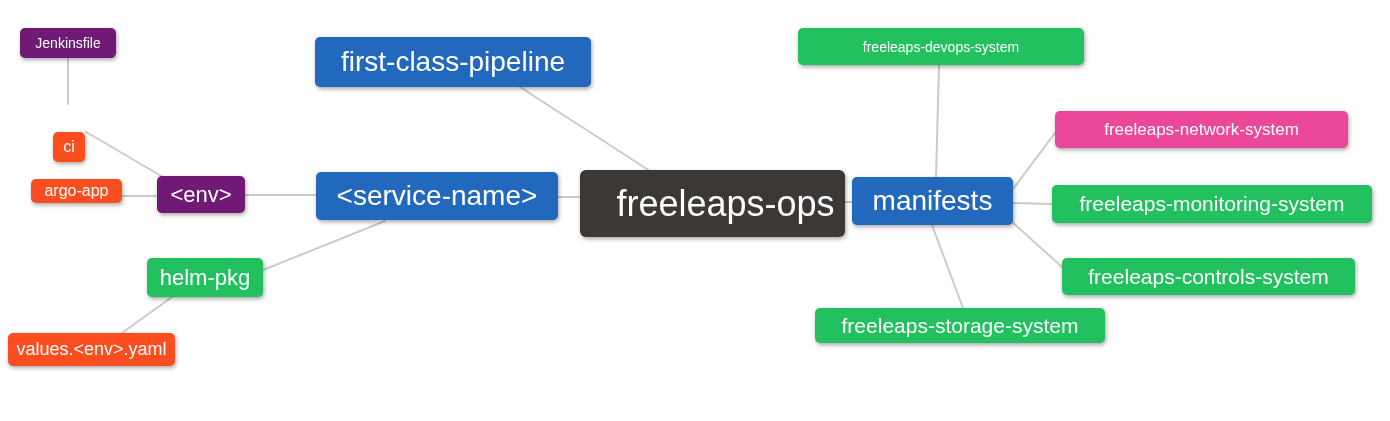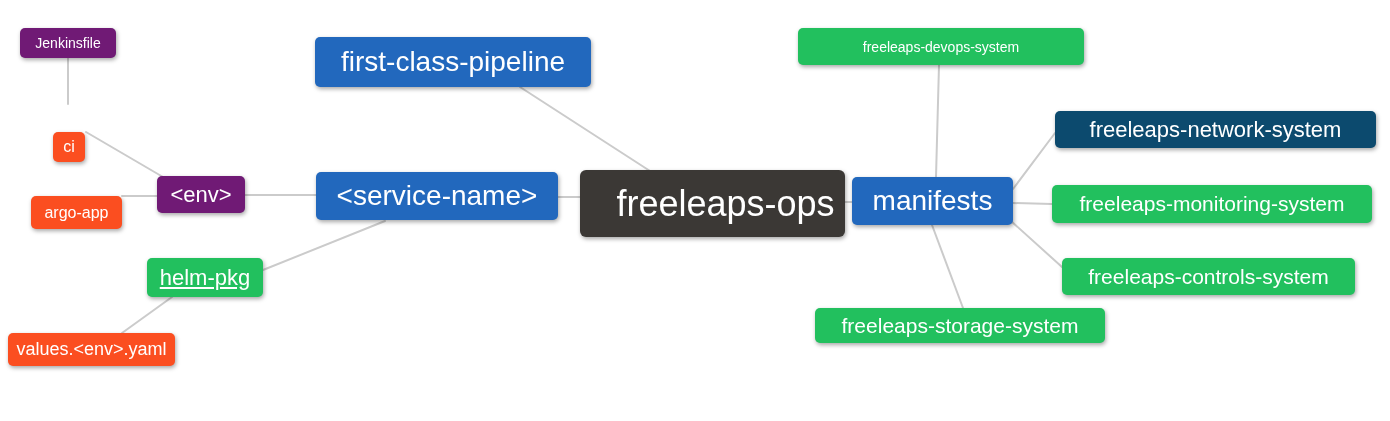--- a/index.html
+++ b/index.html
@@ -59,23 +59,23 @@
       <line x1="1013" y1="203" x2="1052" y2="204" stroke="#CBCBCB" stroke-width="2" stroke-linecap="round"></line>
       <line x1="1011" y1="221" x2="1062" y2="267" stroke="#CBCBCB" stroke-width="2" stroke-linecap="round"></line>
       <line x1="932" y1="225" x2="963" y2="308" stroke="#CBCBCB" stroke-width="2" stroke-linecap="round"></line>
     </svg>
 
 <div class="node dark" style="left: 580px; top: 170px; width: 265px; height: 67px; font-size: 36px; background: rgb(59, 56, 53); color: rgb(255, 255, 255);">freeleaps-ops</div>
     <div class="node blue" style="left: 315px; top: 37px; width: 276px; height: 50px; font-size: 28px; background: rgb(34, 104, 189); color: rgb(255, 255, 255);">first-class-pipeline</div>
     <div class="node blue" style="left: 852px; top: 177px; width: 161px; height: 48px; font-size: 28px; background: rgb(34, 104, 189); color: rgb(255, 255, 255);">manifests</div>
     <div class="node blue" style="left: 316px; top: 172px; width: 242px; height: 48px; font-size: 28px; background: rgb(34, 104, 189); color: rgb(255, 255, 255);">&lt;service-name&gt;</div>
     <div class="node green" style="left: 157px; top: 176px; width: 88px; height: 37px; font-size: 22px; background: #701a75; color: rgb(255, 255, 255);">&lt;env&gt;</div>
-    <div class="node green" style="left: 147px; top: 258px; width: 116px; height: 39px; font-size: 22px; background: rgb(34, 192, 94); color: rgb(255, 255, 255); text-decoration: underline;">helm-pkg</div>
+    <div class="node green" style="left: 147px; top: 258px; width: 116px; height: 39px; font-size: 22px; background: rgb(34, 192, 94); color: rgb(255, 255, 255);">helm-pkg</div>
     <div class="node red" style="left: 53px; top: 104px; width: 32px; height: 30px; font-size: 16px; background: rgb(251, 78, 32); color: rgb(255, 255, 255); margin-top: 28px;">ci</div>
-    <div class="node red" style="left: 31px; top: 179px; width: 91px; height: 33px; font-size: 16px; background: rgb(251, 78, 32); color: rgb(255, 255, 255); margin-top: 17px;">argo-app</div>
+    <div class="node red" style="left: 31px; top: 179px; width: 91px; height: 24px; font-size: 16px; background: rgb(251, 78, 32); color: rgb(255, 255, 255);">argo-app</div>
     <div class="node orange" style="left: 20px; top: 28px; width: 96px; height: 30px; font-size: 14px; background: #701a75; color: rgb(255, 255, 255);">Jenkinsfile</div>
     <div class="node red" style="left: 8px; top: 333px; width: 167px; height: 33px; font-size: 18px; background: rgb(251, 78, 32); color: rgb(255, 255, 255);">values.&lt;env&gt;.yaml</div>
     <div class="node green" style="left: 798px; top: 28px; width: 286px; height: 37px; font-size: 14px; background: rgb(34, 192, 94); color: rgb(255, 255, 255);">freeleaps-devops-system</div>
-    <div class="node green" style="left: 1055px; top: 111px; width: 321px; height: 37px; font-size: 22px; background: #0c4a6e; color: rgb(255, 255, 255);">freeleaps-network-system</div>
+    <div class="node green" style="left: 1055px; top: 111px; width: 293px; height: 37px; font-size: 17px; background: #ec4899; color: rgb(255, 255, 255);">freeleaps-network-system</div>
     <div class="node green" style="left: 1052px; top: 185px; width: 320px; height: 38px; font-size: 21px; background: rgb(34, 192, 94); color: rgb(255, 255, 255);">freeleaps-monitoring-system</div>
     <div class="node green" style="left: 1062px; top: 258px; width: 293px; height: 37px; font-size: 21px; background: rgb(34, 192, 94); color: rgb(255, 255, 255);">freeleaps-controls-system</div>
     <div class="node green" style="left: 815px; top: 308px; width: 290px; height: 35px; font-size: 21px; background: rgb(34, 192, 94); color: rgb(255, 255, 255);">freeleaps-storage-system</div>
   </div>
 
 </body></html>

